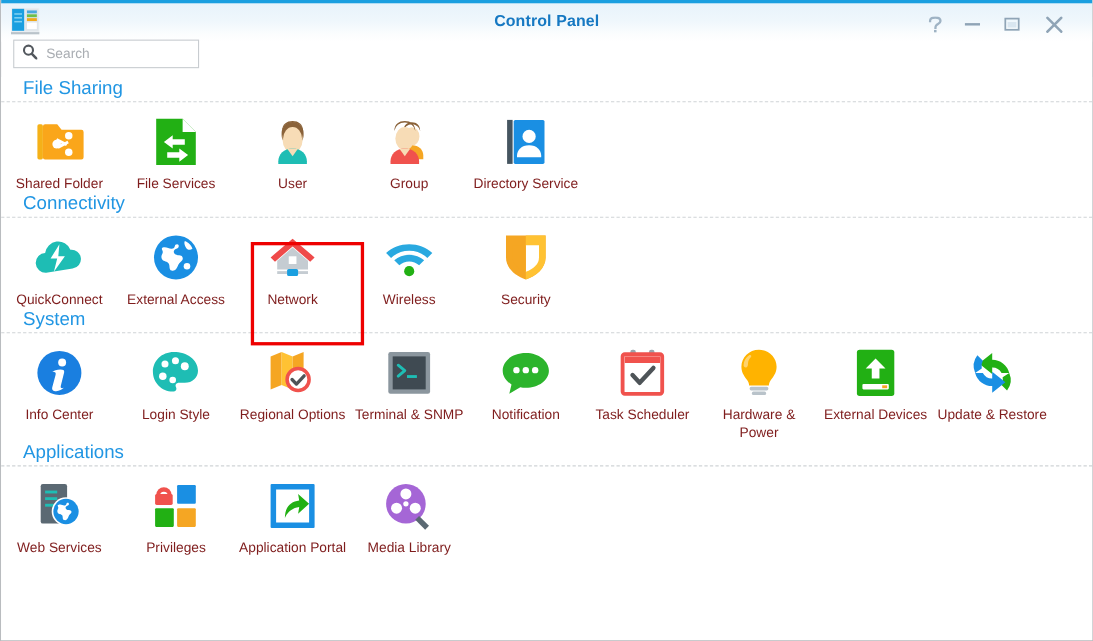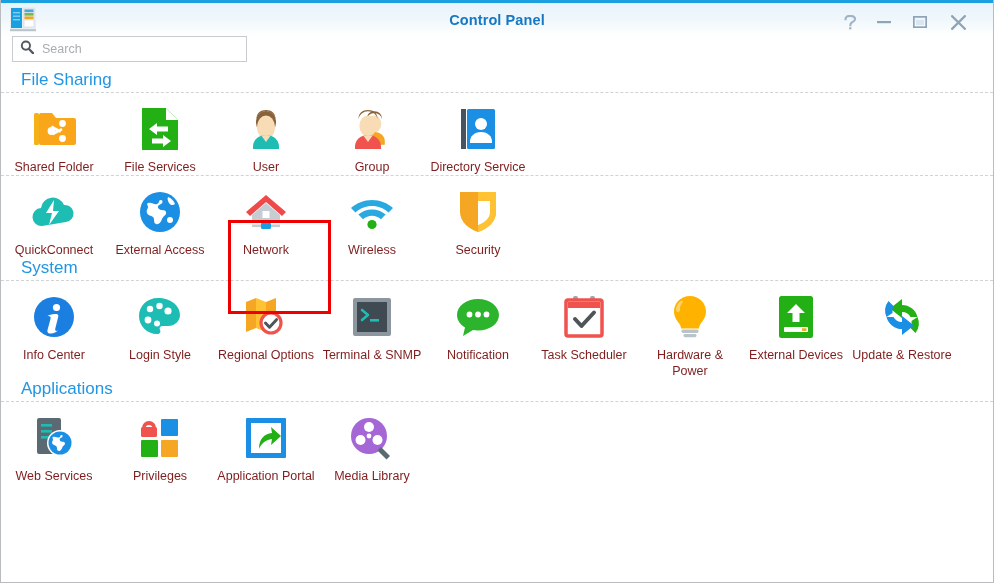--- a/index.html
+++ b/index.html
@@ -49,21 +49,21 @@
     width: 30px;
     display: flex; align-items: center; justify-content: center;
     cursor: default;
   }
   .winbtn svg { display: block; }
 
   
   #search-wrap {
     position: absolute;
     left: 11px; top: 36px;
-    width: 235px; height: 26px;
+    width: 169px; height: 26px;
     background: #ffffff;
     border: 1px solid #c8ccd0;
     display: flex;
     align-items: center;
   }
   #search-icon { margin-left: 7px; margin-right: 6px; display:block; }
   #search-input {
     border: none; outline: none;
     font-family: "Liberation Sans", sans-serif;
     font-size: 12.5px;
@@ -274,20 +274,21 @@
               <circle cx="24" cy="17" r="6" fill="#ffffff"></circle>
               <path d="M24 25 c-7 0 -11 4.5 -11 9.5 V36 h22 v-1.5 C35 29.5 31 25 24 25 z" fill="#ffffff"></path>
             </svg>
           </div>
           <div class="tile-label">Directory Service</div>
         </div>
       </div>
     </div>
 
     <div class="sec">
+      <div class="section-title">Connectivity</div>
       <div class="divider"></div>
       <div class="icon-row">
 
         <div class="tile">
           <div class="tile-art">
             <svg width="48" height="40" viewBox="0 0 48 40">
               <path d="M12 34 a9 9 0 0 1 -1 -18 a12 12 0 0 1 23 -3 a8.5 8.5 0 0 1 2 17 z" fill="#1ebdb4"></path>
               <path d="M24 8 l-8 13 h6 l-3 12 l10 -14 h-6 z" fill="#ffffff"></path>
             </svg>
           </div>

